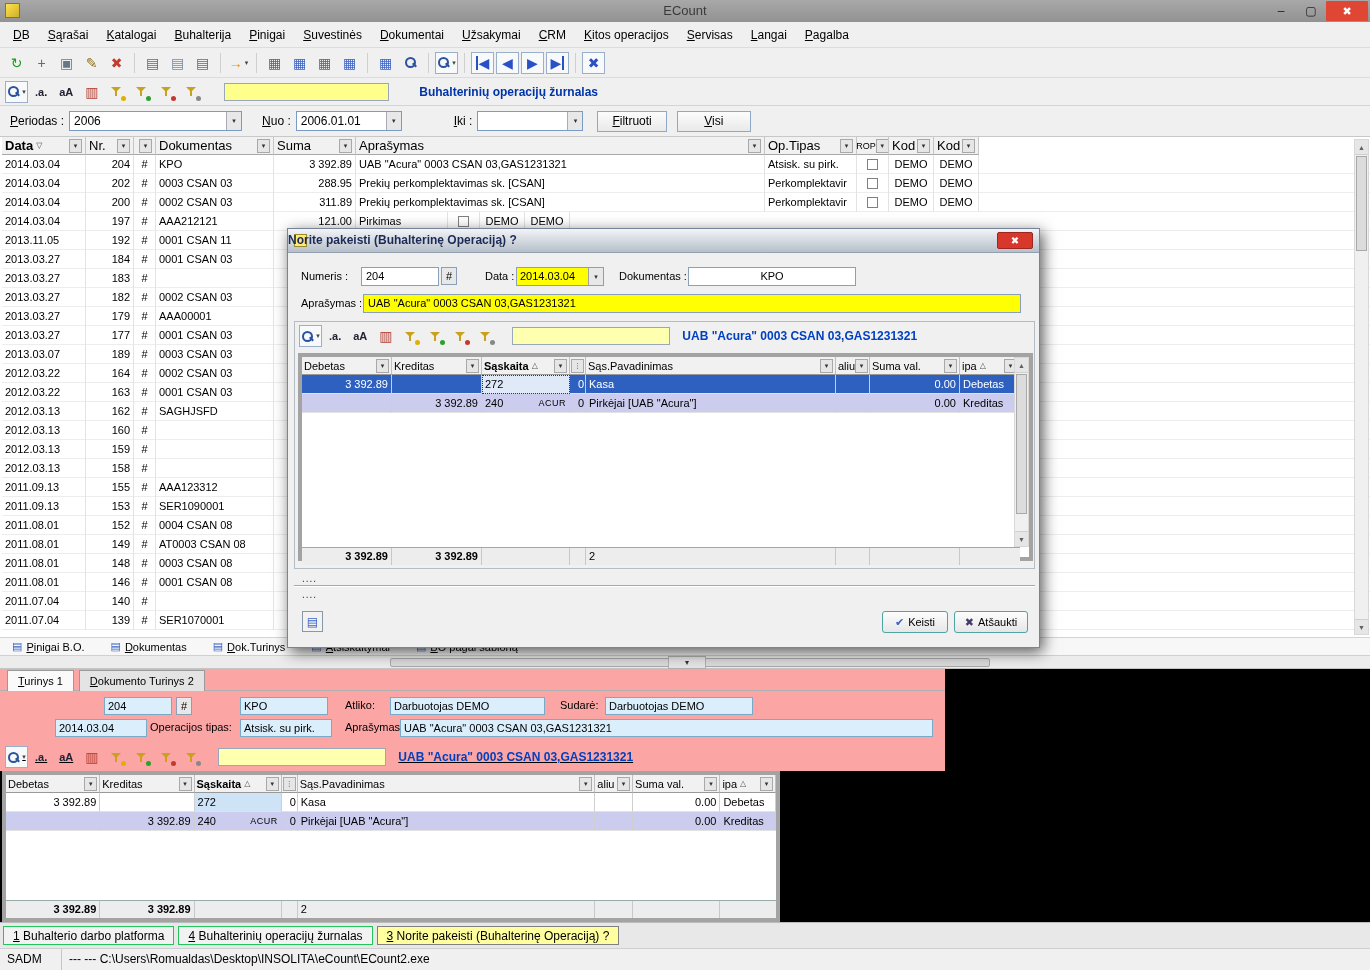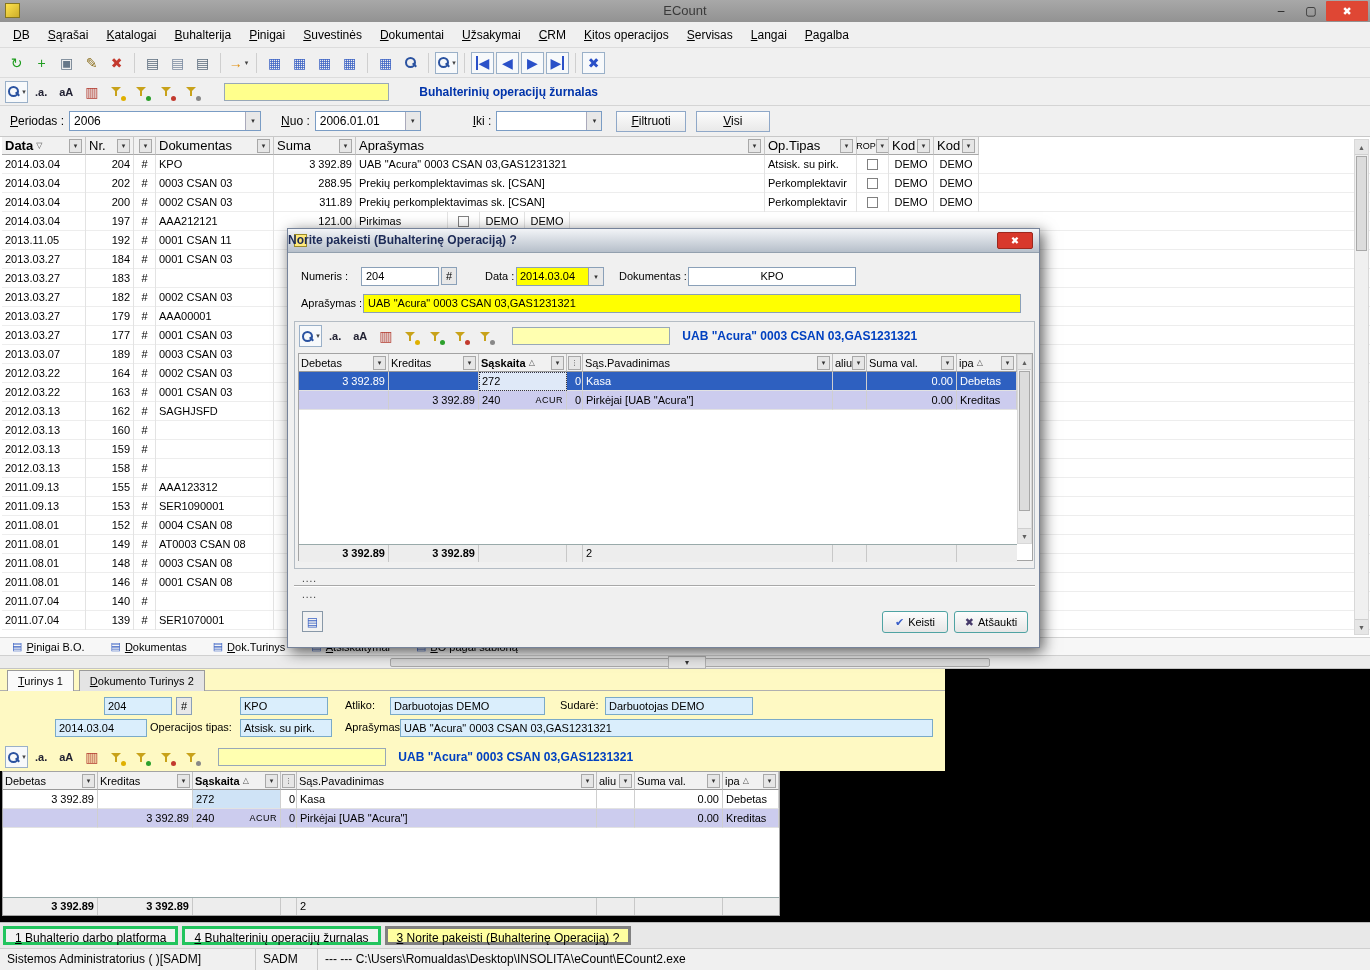--- a/index.html
+++ b/index.html
@@ -68,31 +68,31 @@
 .sthumb{position:absolute;left:1px;width:11px;background:#dcdcdc;border:1px solid #a8a8a8;}
 
 .bottomtabs{position:absolute;left:0;top:637px;width:1370px;height:18px;background:#f7f7f7;border-top:1px solid #d4d4d4;display:flex;align-items:center;gap:26px;padding-left:12px;font-size:11px;}
 .btab{display:inline-flex;align-items:center;}
 .btico{color:#3b62c4;font-size:11px;margin-right:4px;}
 .splitter{position:absolute;left:0;top:655px;width:1370px;height:14px;background:#ececec;border-top:1px solid #d0d0d0;border-bottom:1px solid #c4c4c4;}
 .hthumb{position:absolute;left:390px;top:2px;width:600px;height:9px;background:#dadada;border:1px solid #a8a8a8;border-radius:2px;}
 .hchev{position:absolute;left:668px;top:0;width:38px;height:13px;text-align:center;font-size:8px;color:#333;background:#e4e4e4;border:1px solid #b0b0b0;line-height:12px;}
 
 .lowerpanel{position:absolute;left:0;top:669px;width:1370px;height:251px;background:#000;}
-.lgray{position:absolute;background:#fef9c3;}
+.lgray{position:absolute;background:#fca5a5;text-decoration:underline;}
 .ltabs{left:0;top:0;width:945px;height:22px;border-bottom:1px solid #b0b0b0;padding-left:2px;}
 .ltab{display:inline-block;height:21px;line-height:20px;border:1px solid #9a9a9a;border-bottom:none;background:#e4e4e4;padding:0 10px;margin:1px 0 0 5px;font-size:11px;}
 .ltab.active{background:#fafafa;}
 .lform{left:0;top:22px;width:945px;height:52px;}
 .llab{position:absolute;font-size:11px;}
 .lbf{position:absolute;height:18px;background:#daeefc;border:1px solid #7aaac8;padding:0 3px;line-height:16px;font-size:11px;overflow:hidden;white-space:nowrap;}
 .hbtn{position:absolute;width:16px;height:18px;border:1px solid #8aa0b8;background:#e8e8e8;text-align:center;line-height:16px;font-size:11px;}
 .ltoolbar{left:0;top:74px;width:945px;height:28px;display:flex;align-items:center;padding-left:4px;}
 
-.sgrid{position:relative;border:1px solid #a3a3a3;background:#fff;}
+.sgrid{position:relative;border:4px solid #a3a3a3;background:#fff;}
 .ghead{display:flex;height:18px;}
 .ghc{display:flex;align-items:center;background:#f1f1f1;border-right:1px solid #c0c0c0;border-bottom:1px solid #999;padding:0 2px;height:18px;overflow:hidden;white-space:nowrap;font-size:11px;}
 .gc{border-right:1px solid #cfcfcf;border-bottom:1px solid #e2e2e2;padding:0 3px;line-height:18px;height:19px;overflow:hidden;white-space:nowrap;}
 .num{text-align:right;}
 .cd{width:90px;}.ck{width:90px;}.cs{width:88px;}.cn{width:16px;padding:0 1px;text-align:right;}
 .cp{width:250px;}.ca{width:34px;}.cv{width:90px;}.ci{width:60px;}
 .sgrid.lower .cd{width:95px;}.sgrid.lower .ck{width:95px;}.sgrid.lower .cp{width:300px;}
 .sgrid.lower .ca{width:38px;}.sgrid.lower .cv{width:88px;}.sgrid.lower .ci{width:56px;}
 .grow{display:flex;background:#fff;height:19px;}
 .grow.alt{background:#ccccee;}
@@ -121,21 +121,21 @@
 .dgroup .gtoolbar{display:flex;align-items:center;height:28px;padding-left:3px;}
 .dgroup .sgrid{position:absolute;left:3px;top:31px;width:735px;height:208px;}
 .dots{position:absolute;font-size:10px;color:#333;letter-spacing:1px;}
 .ddiv{position:absolute;height:2px;border-top:1px solid #a8a8a8;border-bottom:1px solid #fff;}
 .auxbtn{position:absolute;left:14px;top:382px;width:21px;height:21px;border:1px solid #8898a8;background:#f2f2f2;display:flex;align-items:center;justify-content:center;}
 .dbtn{position:absolute;height:22px;border:1px solid #4fa3a3;border-radius:3px;background:linear-gradient(#fdfdfd,#e6e6e6);font:11px "Liberation Sans",sans-serif;display:flex;align-items:center;justify-content:center;gap:4px;}
 .bico{color:#3a5fc8;font-size:11px;}
 .bico.x{color:#463a6a;}
 
 .windowtabs{position:absolute;left:0;top:922px;width:1370px;height:26px;background:#e8e8e8;border-top:1px solid #bbb;}
-.wtab{display:inline-block;height:19px;line-height:18px;border:3px solid #22c55e;background:#f2f2f2;padding:0 9px;margin:3px 1px 0 3px;font-size:12px;white-space:nowrap;}
+.wtab{display:inline-block;height:19px;line-height:18px;border:1px solid #22c55e;background:#f2f2f2;padding:0 9px;margin:3px 1px 0 3px;font-size:12px;white-space:nowrap;}
 .wtab.active{background:#ffffa0;border-color:#808080;}
 .sbar{position:absolute;left:0;top:948px;width:1370px;height:22px;background:#f0f0f0;border-top:1px solid #cfcfcf;display:flex;font-size:12px;}
 .scell{border-right:1px solid #c6c6c6;padding:0 7px;line-height:21px;white-space:nowrap;overflow:hidden;}
 .scell.fill{flex:1;border-right:none;}
 </style>
 </head>
 <body>
 
 <div class="titlebar">
   <span class="appico"></span>
@@ -267,21 +267,21 @@
         <span class="funnel"></span>
         <span class="fdot" style="background: rgb(136, 136, 136);"></span>
       </span>
     </span>
   <input class="tinput main" value="" style="">
   <span class="gridtitle jt">Buhalterinių operacijų žurnalas</span>
 </div>
 
 <div class="filterrow">
   <span class="flabel uf">Periodas :</span>
-  <span class="combo" style="width:192px">
+  <span class="combo" style="width:173px">
       <span class="cval">2006</span>
       <span class="cbtn">▾</span>
     </span>
   <span class="flabel uf" style="margin-left:20px">Nuo :</span>
   <span class="combo" style="width:106px">
       <span class="cval">2006.01.01</span>
       <span class="cbtn">▾</span>
     </span>
   <span class="flabel uf" style="margin-left:52px">Iki :</span>
   <span class="combo" style="width:106px">
@@ -841,21 +841,20 @@
       <div class="gc ca"></div>
         <div class="gc cv"></div>
         <div class="gc ci" style="border-right:none"></div>
     </div>
   </div>
 </div>
 
 <div class="windowtabs" id="windowtabs"><span class="wtab uf">1 Buhalterio darbo platforma</span><span class="wtab uf">4 Buhalterinių operacijų žurnalas</span><span class="wtab uf active">3 Norite pakeisti (Buhalterinę Operaciją) ?</span></div>
 
 <div class="sbar">
-  <span class="scell" style="width:256px">Sistemos Administratorius ( )[SADM]</span>
   <span class="scell" style="width:62px">SADM</span>
   <span class="scell fill">--- --- C:\Users\Romualdas\Desktop\INSOLITA\eCount\ECount2.exe</span>
 </div>
 
 <div class="dialog">
   <div class="dtitle">
     <span class="dico"></span>
     <span class="dtext">Norite pakeisti (Buhalterinę Operaciją) ?</span>
     <span class="dclose">✖</span>
   </div>

